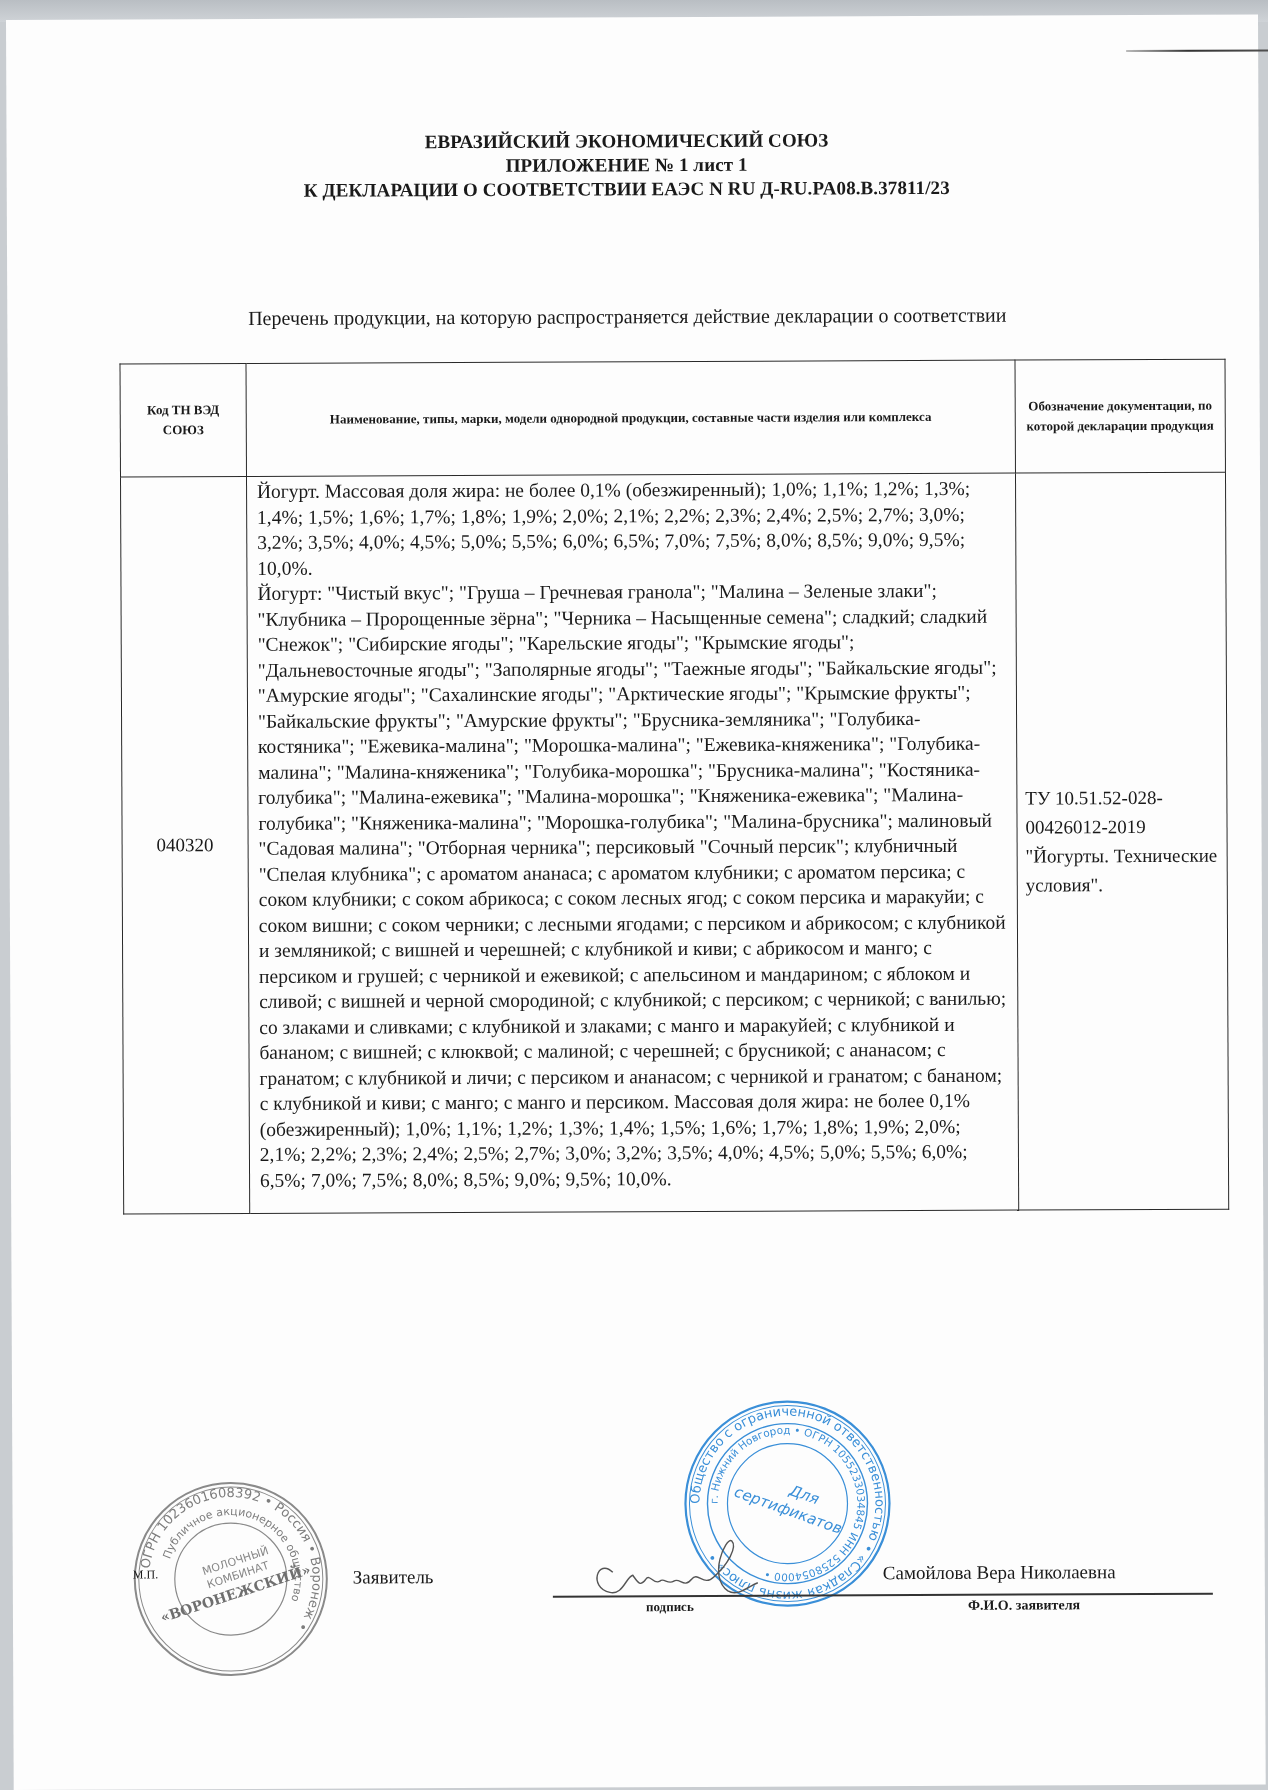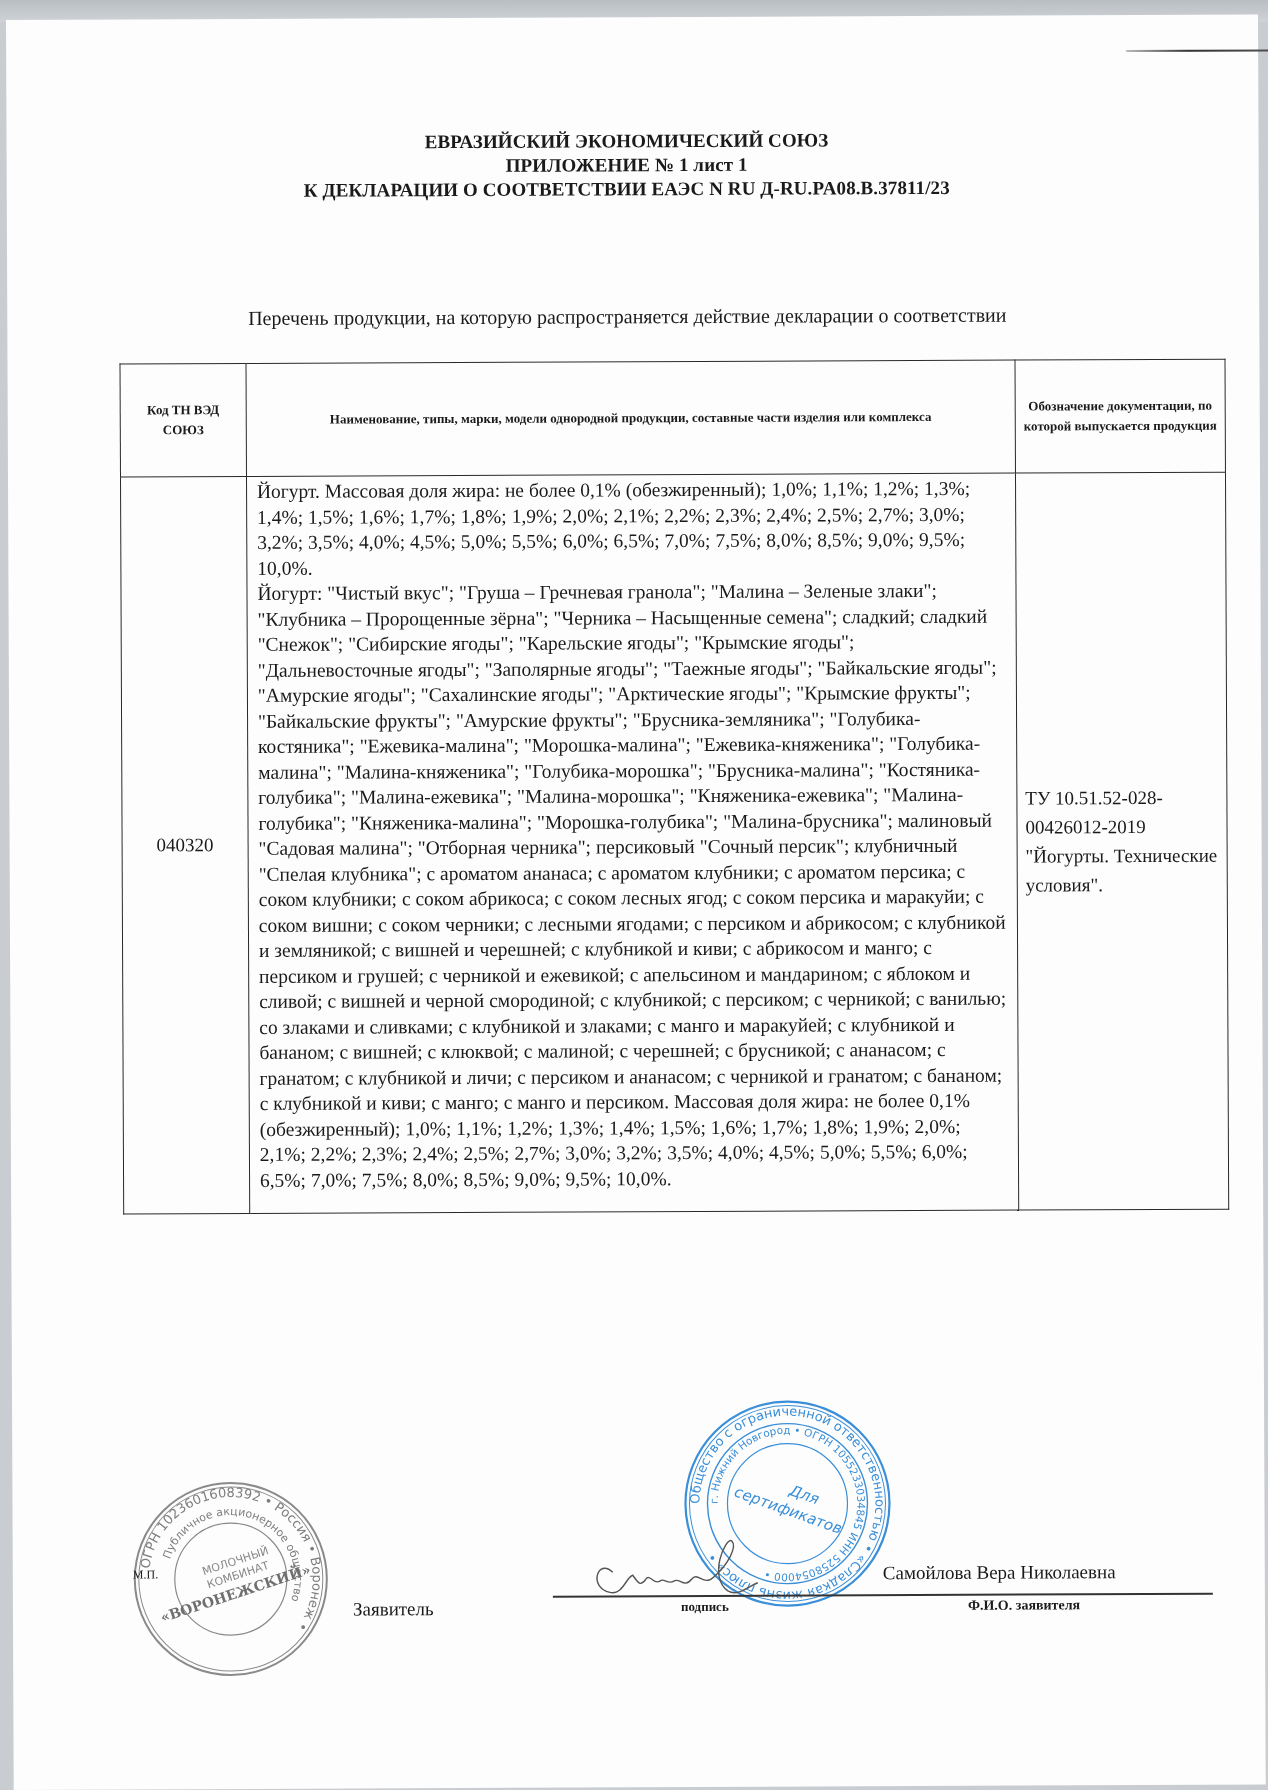--- a/index.html
+++ b/index.html
@@ -50,25 +50,25 @@
   .col-doc { width: 200px; }
   td.code { text-align: center; vertical-align: middle; font-size: 19px; }
   td.name {
     vertical-align: top; padding: 2px 10px 20px 10px;
     line-height: 25.5px; text-align: left;
   }
   td.doc { vertical-align: top; padding: 4px 8px; font-size: 19px; line-height: 29px; }
   .para { display: block; }
   .sign-area { position: absolute; left: 0; top: 1420px; width: 1240px; height: 300px; }
   .mp-label { position: absolute; left: 120px; top: 128px; font-size: 12px; }
-  .applicant-label { position: absolute; left: 340px; top: 128px; font-size: 19px; margin-top: 32px; }
+  .applicant-label { position: absolute; left: 340px; top: 128px; font-size: 19px; }
   .sign-line {
     position: absolute; left: 540px; top: 158px; width: 660px; height: 1.5px; background: #333;
   }
-  .podpis { position: absolute; left: 668px; top: 162px; font-size: 13px; font-weight: bold; }
+  .podpis { position: absolute; left: 633px; top: 162px; font-size: 13px; font-weight: bold; }
   .fio-label { position: absolute; left: 955px; top: 162px; font-size: 14px; font-weight: bold; }
   .fio-name { position: absolute; left: 870px; top: 126px; font-size: 19px; }
   .stamp { position: absolute; }
   .stamp svg { display: block; }
   .signature { position: absolute; left: 575px; top: 100px; }
 </style>
 </head>
 <body>
 
 <div class="scan-top"></div>
@@ -82,21 +82,21 @@
     <div>К ДЕКЛАРАЦИИ О СООТВЕТСТВИИ ЕАЭС N RU Д-RU.PA08.B.37811/23</div>
   </div>
 
   <div class="subtitle">Перечень продукции, на которую распространяется действие декларации о соответствии</div>
 
   <table class="prod">
     <thead>
       <tr>
         <th class="col-code">Код ТН ВЭД СОЮЗ</th>
         <th class="col-name">Наименование, типы, марки, модели однородной продукции, составные части изделия или комплекса</th>
-        <th class="col-doc">Обозначение документации, по которой выпускается продукция</th>
+        <th class="col-doc">Обозначение документации, по которой декларации продукция</th>
       </tr>
     </thead>
     <tbody>
       <tr>
         <td class="code">040320</td>
         <td class="name">
           <span class="para">Йогурт. Массовая доля жира: не более 0,1%  (обезжиренный); 1,0%; 1,1%; 1,2%; 1,3%; 1,4%; 1,5%; 1,6%; 1,7%; 1,8%; 1,9%; 2,0%; 2,1%; 2,2%; 2,3%; 2,4%; 2,5%; 2,7%; 3,0%; 3,2%; 3,5%; 4,0%; 4,5%; 5,0%; 5,5%; 6,0%; 6,5%; 7,0%; 7,5%; 8,0%; 8,5%; 9,0%; 9,5%; 10,0%.</span>
           <span class="para">Йогурт: "Чистый вкус"; "Груша – Гречневая гранола"; "Малина – Зеленые злаки"; "Клубника – Пророщенные зёрна"; "Черника – Насыщенные семена"; сладкий; сладкий "Снежок"; "Сибирские ягоды"; "Карельские ягоды"; "Крымские ягоды"; "Дальневосточные ягоды"; "Заполярные ягоды"; "Таежные ягоды"; "Байкальские ягоды"; "Амурские ягоды"; "Сахалинские ягоды"; "Арктические ягоды"; "Крымские фрукты"; "Байкальские фрукты"; "Амурские фрукты"; "Брусника-земляника"; "Голубика-костяника"; "Ежевика-малина"; "Морошка-малина"; "Ежевика-княженика"; "Голубика-малина"; "Малина-княженика"; "Голубика-морошка"; "Брусника-малина"; "Костяника-голубика"; "Малина-ежевика"; "Малина-морошка"; "Княженика-ежевика"; "Малина-голубика"; "Княженика-малина"; "Морошка-голубика"; "Малина-брусника"; малиновый "Садовая малина"; "Отборная черника"; персиковый "Сочный персик"; клубничный "Спелая клубника"; с ароматом ананаса; с ароматом клубники; с ароматом персика; с соком клубники; с соком абрикоса; с соком лесных ягод; с соком персика и маракуйи; с соком вишни; с соком черники; с лесными ягодами; с персиком и абрикосом; с клубникой и земляникой; с вишней и черешней; с клубникой и киви; с абрикосом и манго; с персиком и грушей; с черникой и ежевикой; с апельсином и мандарином; с яблоком и сливой; с вишней и черной смородиной; с клубникой; с персиком; с черникой; с ванилью; со злаками и сливками; с клубникой и злаками; с манго и маракуйей; с клубникой и бананом; с вишней; с клюквой; с малиной; с черешней; с брусникой; с ананасом; с гранатом; с клубникой и личи; с персиком и ананасом; с черникой и гранатом; с бананом; с клубникой и киви; с манго; с манго и персиком. Массовая доля жира: не более 0,1% (обезжиренный); 1,0%; 1,1%; 1,2%; 1,3%; 1,4%; 1,5%; 1,6%; 1,7%; 1,8%; 1,9%; 2,0%; 2,1%; 2,2%; 2,3%; 2,4%; 2,5%; 2,7%; 3,0%; 3,2%; 3,5%; 4,0%; 4,5%; 5,0%; 5,5%; 6,0%; 6,5%; 7,0%; 7,5%; 8,0%; 8,5%; 9,0%; 9,5%; 10,0%.</span>
         </td>
         <td class="doc">ТУ 10.51.52-028-00426012-2019 "Йогурты. Технические условия".</td>

